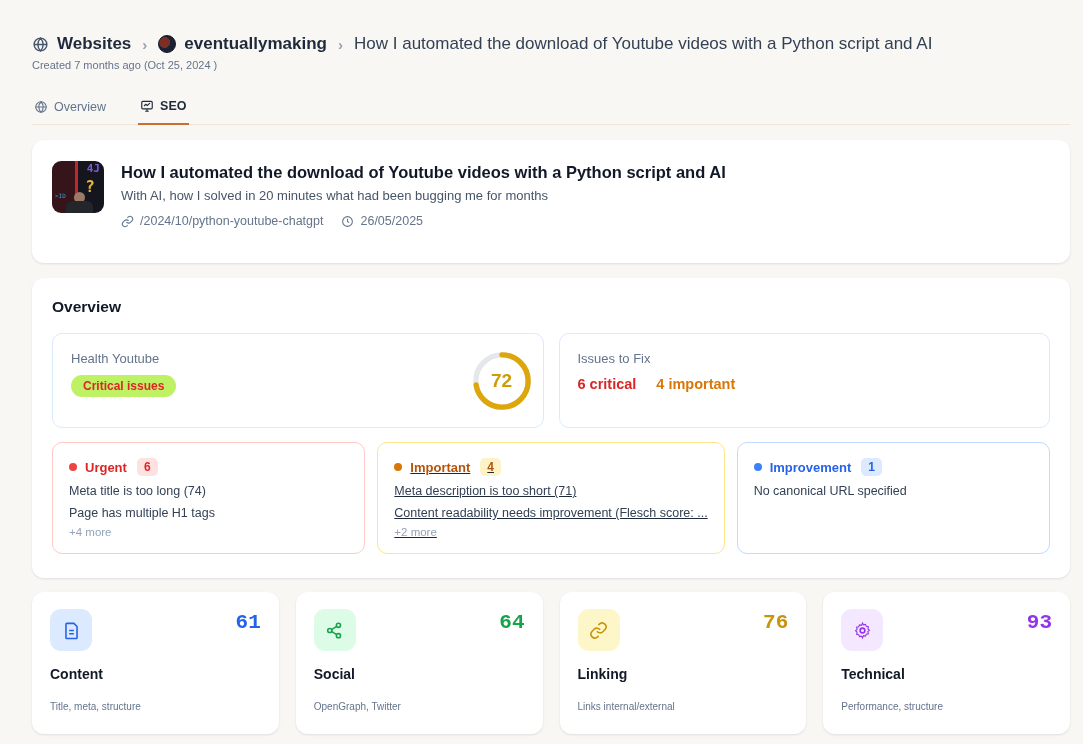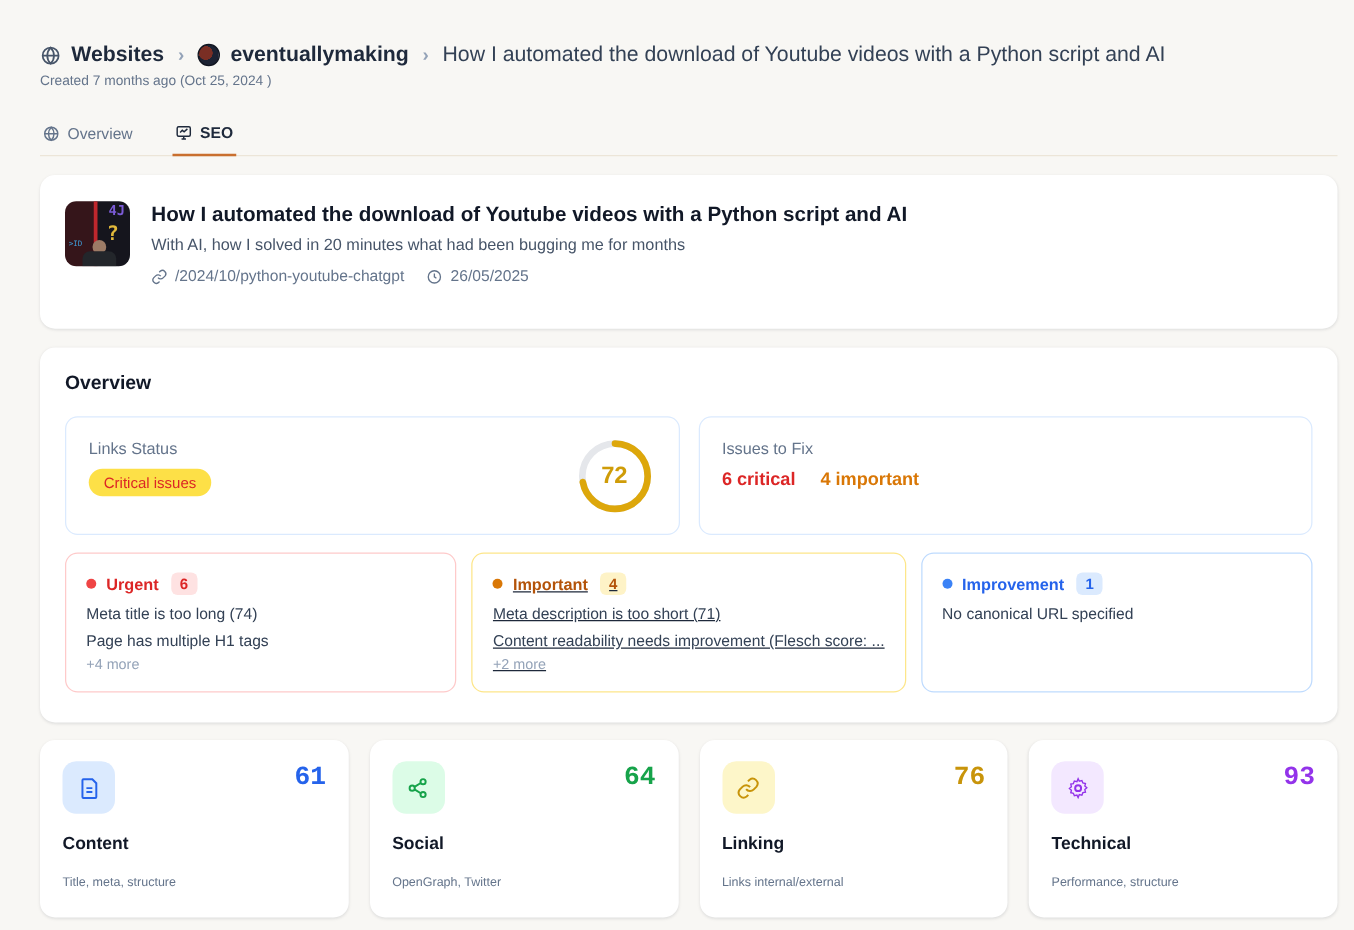--- a/index.html
+++ b/index.html
@@ -45,22 +45,22 @@
   .pc-meta { display:flex; align-items:center; gap:18px; margin-top:11px; color:#64748b; font-size:12.5px; }
   .pc-meta .m { display:flex; align-items:center; gap:6px; }
   .pc-meta svg { width:13px; height:13px; }
 
   
   .overview-card { margin-top:15px; padding:20px 20px 24px; }
   .sec-h { font-size:15.5px; font-weight:700; color:#111827; }
   .ov-grid { display:grid; grid-template-columns:1fr 1fr; gap:15px; margin-top:17px; }
   .stat-card { border:1px solid #dbeafe; border-radius:10px; padding:17px 18px; min-height:95px; position:relative; }
   .stat-label { font-size:13px; color:#64748b; }
-  .pill { display:inline-block; margin-top:9px; background:#fde047; color:#dc2626; font-size:12px; font-weight:400; padding:4px 12px; border-radius:999px; }
-  .ring-wrap { position:absolute; right:20px; top:50%; transform:translateY(-50%); width:62px; height:62px; }
+  .pill { display:inline-block; margin-top:9px; background:#bef264; color:#dc2626; font-size:12px; font-weight:700; padding:4px 12px; border-radius:999px; }
+  .ring-wrap { position:absolute; right:10px; top:50%; transform:translateY(-50%); width:62px; height:62px; }
   .ring-wrap svg { width:62px; height:62px; }
   .ring-num { position:absolute; inset:0; display:flex; align-items:center; justify-content:center; font-size:19px; font-weight:700; color:#cf9c08; }
   .issues-nums { display:flex; gap:20px; margin-top:10px; font-size:14.5px; font-weight:700; }
   .crit { color:#dc2626; } .imp { color:#d97706; }
 
   .pa-h { font-size:14.5px; font-weight:700; color:#111827; margin-top:22px; }
   .pa-grid { display:grid; grid-template-columns:1fr 1fr 1fr; gap:12px; margin-top:14px; }
   .pa-card { border-radius:10px; padding:15px 16px; min-height:112px; background:#fff; }
   .pa-card.urgent { border:1px solid #fecaca; }
   .pa-card.important { border:1px solid #fde68a;text-decoration:underline; }
@@ -159,21 +159,21 @@
         </span>
       </div>
     </div>
   </div>
 
   <div class="card overview-card">
     <div class="sec-h">Overview</div>
 
     <div class="ov-grid">
       <div class="stat-card">
-        <div class="stat-label">Links Status</div>
+        <div class="stat-label">Health Youtube</div>
         <span class="pill">Critical issues</span>
         <div class="ring-wrap">
           <svg viewBox="0 0 64 64">
             <circle cx="32" cy="32" r="27" fill="none" stroke="#e5e7eb" stroke-width="5.5"></circle>
             <circle id="ring-progress" cx="32" cy="32" r="27" fill="none" stroke="#dda70b" stroke-width="5.5" stroke-linecap="round" transform="rotate(-90 32 32)" stroke-dasharray="122.14512237157115 47.50088092227767"></circle>
           </svg>
           <div class="ring-num">72</div>
         </div>
       </div>
 

